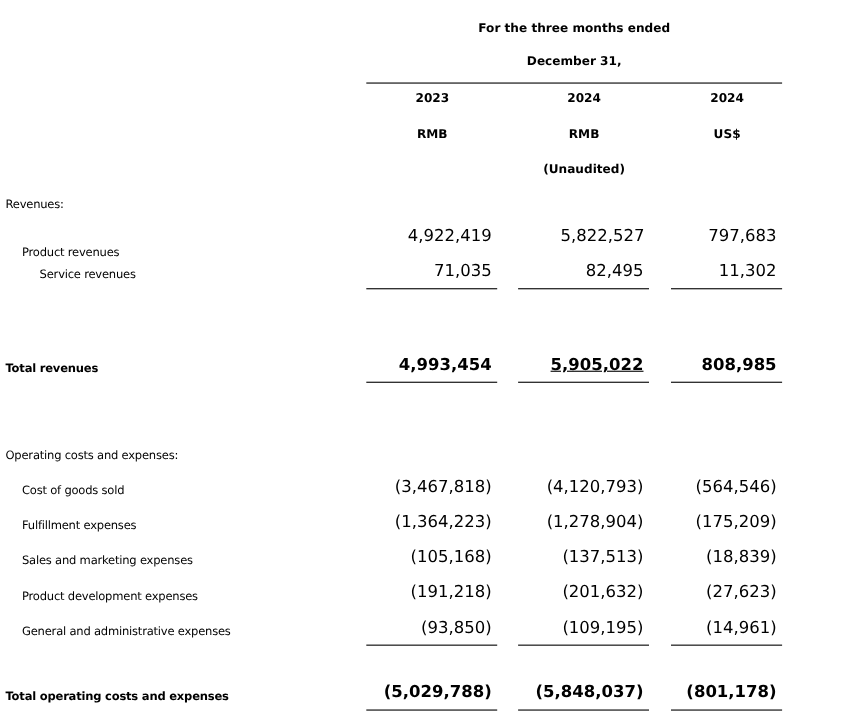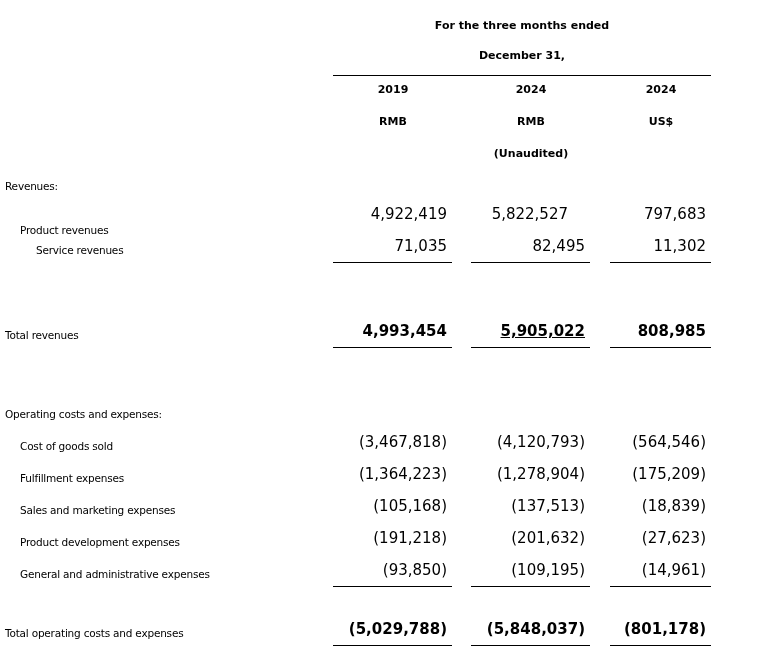--- a/index.html
+++ b/index.html
@@ -1,46 +1,46 @@
 <!DOCTYPE html>
 <html><head>
   <meta charset="utf-8">
   <style>
     html, body { margin: 0; padding: 0; background: #ffffff; }
     body { width: 770px; height: 661px; position: relative; overflow: hidden;
            font-family: "DejaVu Sans", "Liberation Sans", sans-serif; color: #000; }
     .hdr { position: absolute; font-weight: bold; font-size: 11px; text-align: center; white-space: nowrap; }
     .lbl { position: absolute; font-size: 10.5px; white-space: nowrap; letter-spacing: -0.2px; }
-    .lbl.bold { font-weight: normal; }
+    .lbl.bold { font-weight: bold; }
     .num { position: absolute; font-size: 15px; text-align: center; white-space: nowrap; }
     .num.bold { font-weight: bold; }
     .rule { position: absolute; height: 1px; background: #000; }
   </style>
 </head>
 <body>
 
 <div class="hdr" style="left:333px;width:378px;top:19px;">For the three months ended</div>
 <div class="hdr" style="left:333px;width:378px;top:49px;">December 31,</div>
 <div class="rule" style="left:333px;width:378px;top:75px;"></div>
 
-<div class="hdr" style="left:333px;width:120px;top:83px;">2019</div>
+<div class="hdr" style="left:333px;width:120px;top:83px;">2023</div>
 <div class="hdr" style="left:471px;width:120px;top:83px;">2024</div>
 <div class="hdr" style="left:610px;width:102px;top:83px;">2024</div>
 
 <div class="hdr" style="left:333px;width:120px;top:115px;">RMB</div>
 <div class="hdr" style="left:471px;width:120px;top:115px;">RMB</div>
 <div class="hdr" style="left:610px;width:102px;top:115px;">US$</div>
 
 <div class="hdr" style="left:471px;width:120px;top:147px;">(Unaudited)</div>
 
 <div class="lbl" style="left:5px;top:180px;">Revenues:</div>
 
 <div class="lbl" style="left:20px;top:224px;">Product revenues</div>
 <div class="num" style="right:323px;top:205px;">4,922,419</div>
-<div class="num" style="right:202px;top:205px;">5,822,527</div>
+<div class="num" style="right:184px;top:205px;">5,822,527</div>
 <div class="num" style="right:64px;top:205px;">797,683</div>
 
 <div class="lbl" style="left:36px;top:244px;">Service revenues</div>
 <div class="num" style="right:323px;top:237px;">71,035</div>
 <div class="num" style="right:185px;top:237px;">82,495</div>
 <div class="num" style="right:64px;top:237px;">11,302</div>
 
 <div class="rule" style="left:333px;width:119px;top:262px;"></div>
 <div class="rule" style="left:471px;width:119px;top:262px;"></div>
 <div class="rule" style="left:610px;width:101px;top:262px;"></div>

